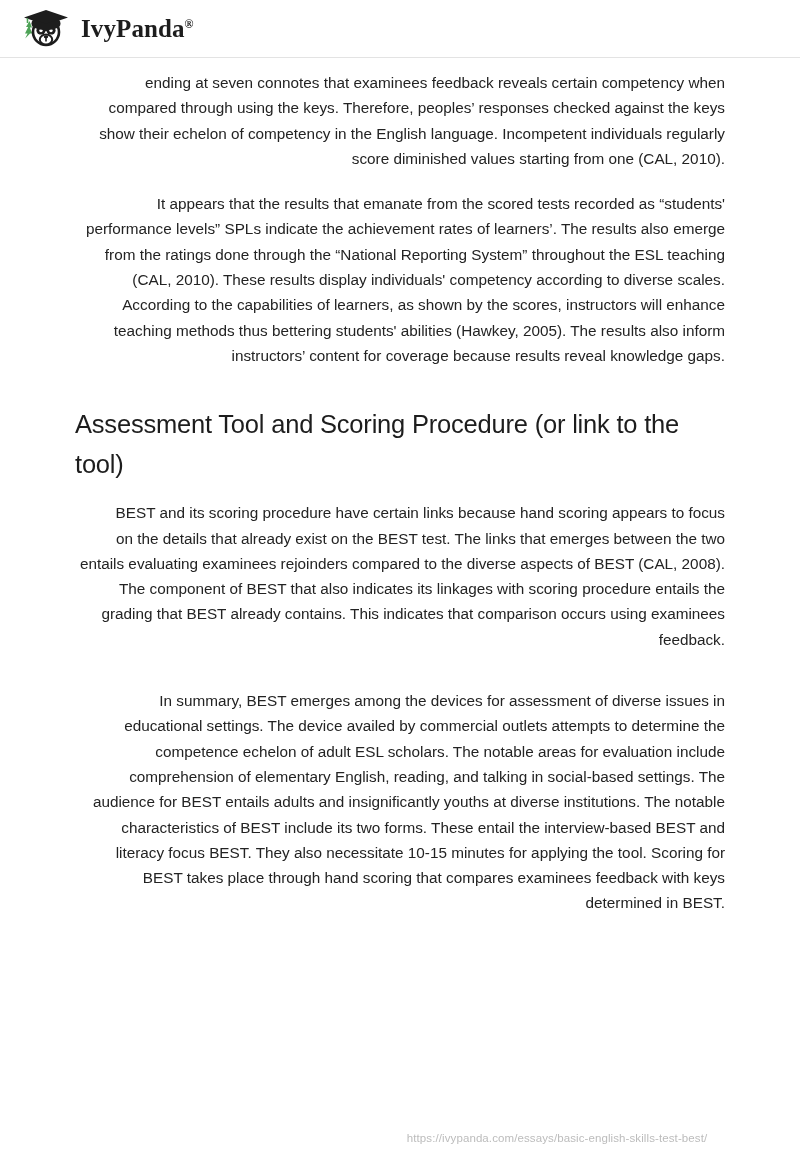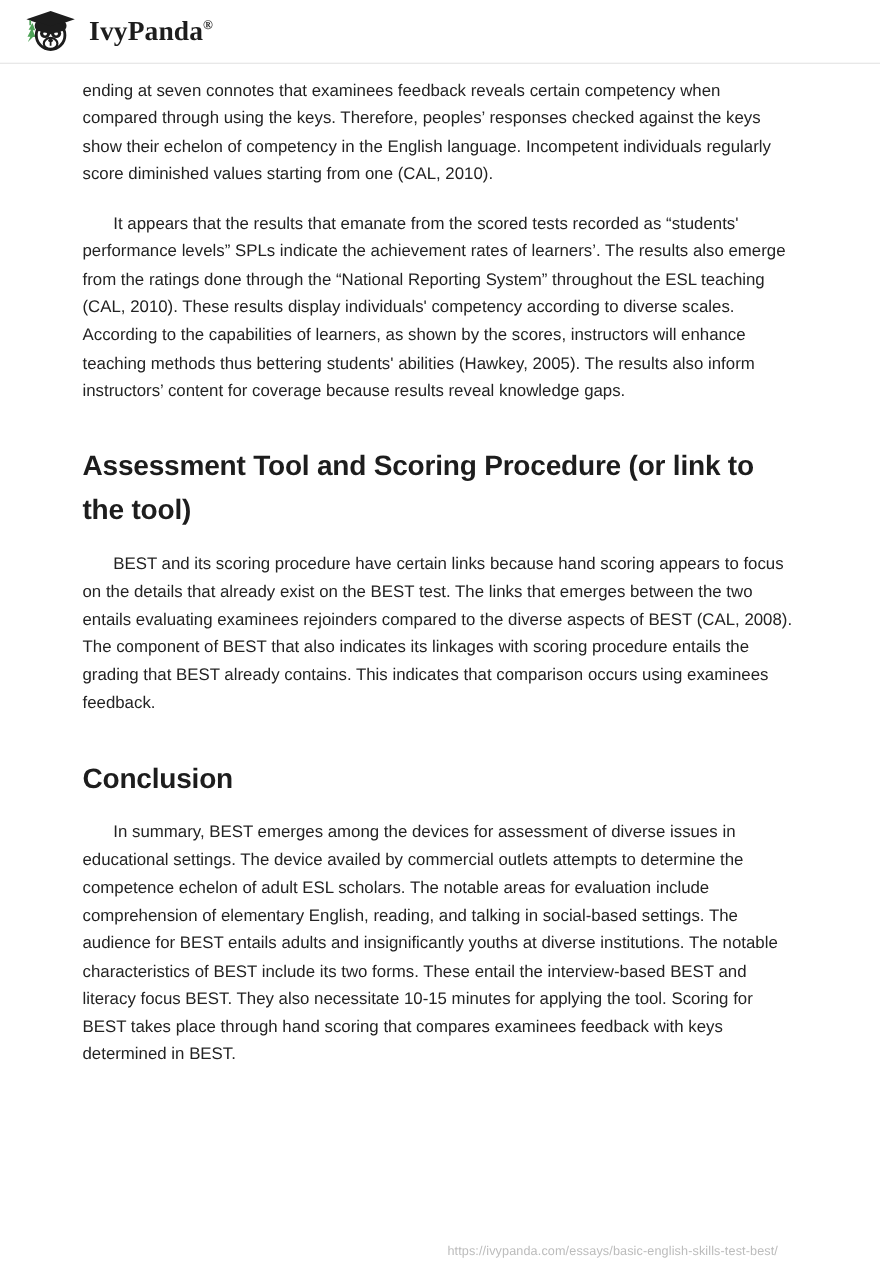--- a/index.html
+++ b/index.html
@@ -73,31 +73,31 @@
     position: absolute;
     left: 75px;
     top: 70px;
     width: 650px;
   }
   p.body-text {
     margin: 0 0 20px 0;
     font-size: 15.3px;
     line-height: 25.3px;
     color: #232323;
-    text-align: left;
+    text-align: right;
     text-indent: 28px;
   }
   p.body-text.no-indent {
     text-indent: 0;
   }
   h2.section-heading {
     margin: 0 0 16px 0;
     font-size: 25.5px;
     line-height: 40px;
-    font-weight: bold;
+    font-weight: normal;
     color: #1d1d1d;
     letter-spacing: -0.2px;
   }
   .spacer-before-heading {
     height: 16px;
   }
 
   
   #page-footer {
     position: absolute;
@@ -161,20 +161,19 @@
 
 
   <p class="body-text">It appears that the results that emanate from the scored tests recorded as “students' performance levels” SPLs indicate the achievement rates of learners’. The results also emerge from the ratings done through the “National Reporting System” throughout the ESL teaching (CAL, 2010). These results display individuals' competency according to diverse scales. According to the capabilities of learners, as shown by the scores, instructors will enhance teaching methods thus bettering students' abilities (Hawkey, 2005). The results also inform instructors’ content for coverage because results reveal knowledge gaps.</p>
 
   <div class="spacer-before-heading"></div>
   <h2 class="section-heading">Assessment Tool and Scoring Procedure (or link to the tool)</h2>
 
   <p class="body-text">BEST and its scoring procedure have certain links because hand scoring appears to focus on the details that already exist on the BEST test. The links that emerges between the two entails evaluating examinees rejoinders compared to the diverse aspects of BEST (CAL, 2008). The component of BEST that also indicates its linkages with scoring procedure entails the grading that BEST already contains. This indicates that comparison occurs using examinees feedback.</p>
 
   <div class="spacer-before-heading"></div>
-  <h2 class="section-heading">Conclusion</h2>
 
   <p class="body-text">In summary, BEST emerges among the devices for assessment of diverse issues in educational settings. The device availed by commercial outlets attempts to determine the competence echelon of adult ESL scholars. The notable areas for evaluation include comprehension of elementary English, reading, and talking in social-based settings. The audience for BEST entails adults and insignificantly youths at diverse institutions. The notable characteristics of BEST include its two forms. These entail the interview-based BEST and literacy focus BEST. They also necessitate 10-15 minutes for applying the tool. Scoring for BEST takes place through hand scoring that compares examinees feedback with keys determined in BEST.</p>
 </div>
 
 <div id="page-footer">
   <a id="footer-url" href="#">https://ivypanda.com/essays/basic-english-skills-test-best/</a>
 </div>
 
 </body></html>

